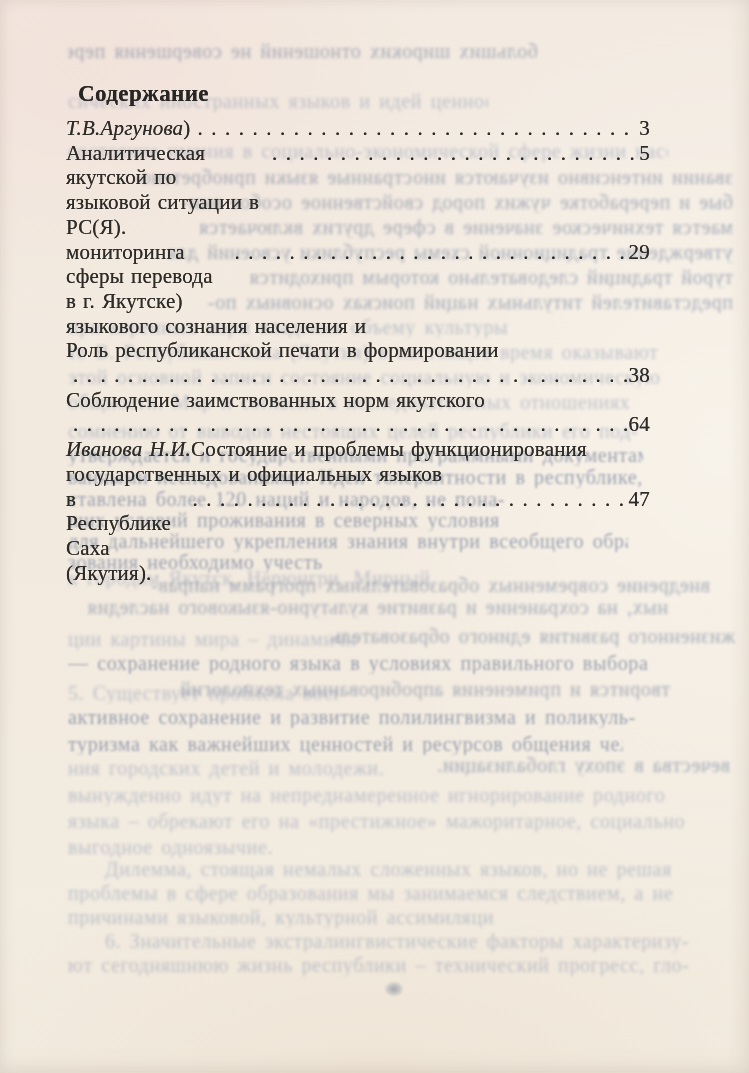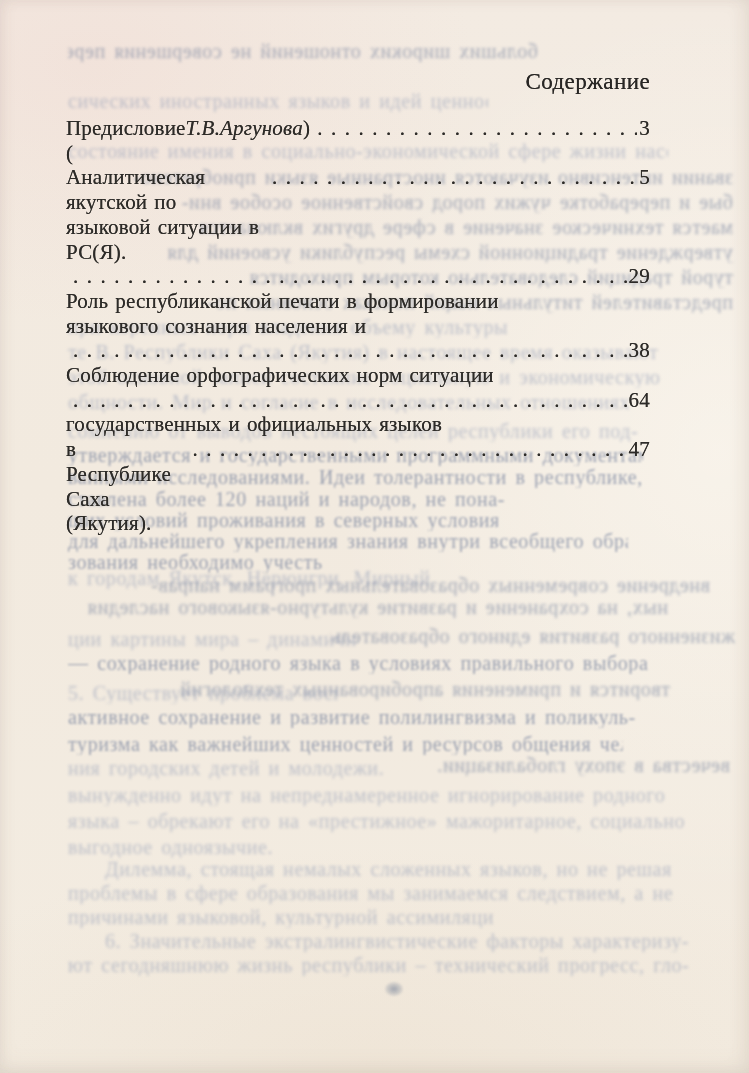--- a/index.html
+++ b/index.html
@@ -24,22 +24,22 @@
     letter-spacing:.6px;word-spacing:3px;
     pointer-events:none;
   }
   .ghost.light{color:rgba(141,154,180,.52);filter:blur(1.4px);}
   .ghost.dark {color:rgba(101,117,149,.62);filter:blur(1.15px);}
   .ghost.mir  {color:rgba(112,126,155,.58);filter:blur(1.5px);transform:scaleX(-1);}
   
   .content{position:absolute;inset:0;z-index:2;}
   .title{
     position:absolute;top:69px;left:66px;width:584px;
-    margin:0;text-align:right;
-    font-size:23px;font-weight:normal;letter-spacing:.4px;
+    margin:12px;text-align:left;
+    font-size:23px;font-weight:bold;letter-spacing:.4px;
     color:#282624;
     text-shadow:0 0 .4px rgba(40,38,36,.9);
   }
   .toc{
     position:absolute;top:116px;left:66px;width:584px;
     font-size:21px;line-height:24.7px;
     color:#2d2b28;
     text-shadow:0 0 .4px rgba(45,43,40,.85);
     letter-spacing:.2px;word-spacing:1.5px;
   }
@@ -100,51 +100,55 @@
       <div class="ghost light" style="top: 882px; left: 68px; width: 640px;">проблемы в сфере образования мы занимаемся следствием, а не</div>
       <div class="ghost light" style="top: 906px; left: 68px; width: 425px;">причинами языковой, культурной ассимиляции.</div>
       <div class="ghost light" style="top: 930px; left: 105px; width: 625px;">6. Значительные экстралингвистические факторы характеризу-</div>
       <div class="ghost light" style="top: 954px; left: 68px; width: 650px;">ют сегодняшнюю жизнь республики – технический прогресс, гло-</div>
     </div>
   <div class="smudge" id="smudge" style="top: 982px; left: 385px; width: 18px; height: 14px;"></div>
   <div class="content">
     <h1 class="title">Содержание</h1>
     <div class="toc" id="toc">
         <div class="toc-row">
-          <span>Предисловие (</span>
           <span class="it">Т.В.Аргунова</span>
           <span>)</span>
           <span class="toc-leader">......................................................................</span>
           <span class="toc-pagenum">3</span>
         </div>
         <div class="toc-row">
           <span>Аналитическая якутской по языковой ситуации в РС(Я).</span>
           <span class="toc-leader">......................................................................</span>
           <span class="toc-pagenum">5</span>
         </div>
         <div class="toc-row">
+          <span>мониторинга сферы перевода в г. Якутске)</span>
           <span class="toc-leader">......................................................................</span>
           <span class="toc-pagenum">29</span>
         </div>
         <div class="toc-row">
-          <span>Роль республиканской печати в формировании</span>
+          <span>языкового сознания населения и</span>
         </div>
         <div class="toc-row">
-          <span>языкового сознания населения и</span>
+          <span>Роль республиканской печати в формировании</span>
         </div>
         <div class="toc-row">
           <span class="toc-leader">......................................................................</span>
           <span class="toc-pagenum">38</span>
         </div>
         <div class="toc-row">
-          <span>Соблюдение орфографических норм ситуации</span>
+          <span>Соблюдение заимствованных норм якутского</span>
         </div>
         <div class="toc-row">
           <span class="toc-leader">......................................................................</span>
           <span class="toc-pagenum">64</span>
+        </div>
+        <div class="toc-row">
+          <span class="it">Иванова Н.И.</span>
+          <span> Состояние и проблемы функционирования</span>
         </div>
         <div class="toc-row">
           <span>государственных и официальных языков</span>
         </div>
         <div class="toc-row">
           <span>в Республике Саха (Якутия).</span>
           <span class="toc-leader">......................................................................</span>
           <span class="toc-pagenum">47</span>
         </div>
       </div>

